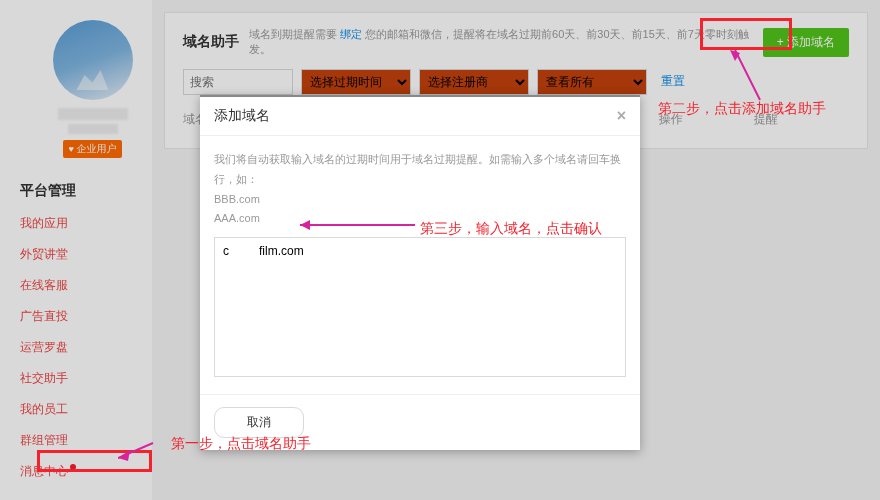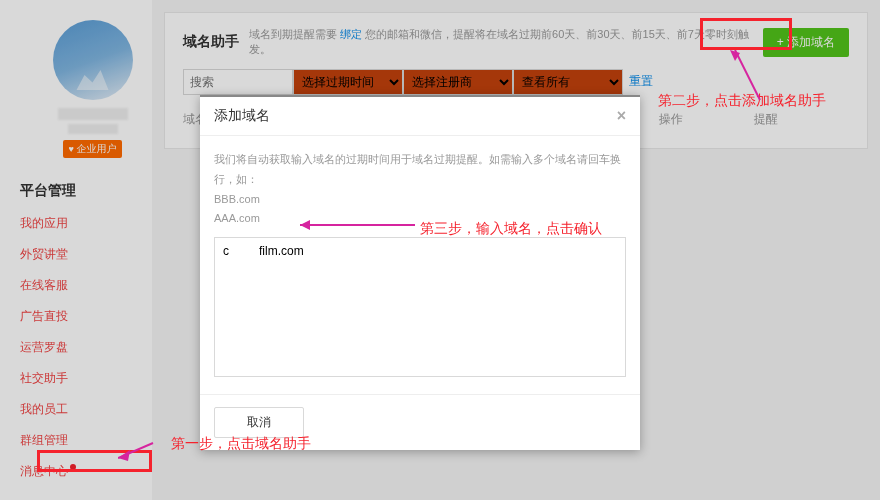--- a/index.html
+++ b/index.html
@@ -17,36 +17,36 @@
 .menu-item { display: block; padding: 7px 20px; font-size: 12px; color: #ef4444; cursor: pointer; position: relative; }
 .menu-item .dot { position: absolute; width: 6px; height: 6px; background: #f5222d; border-radius: 50%; top: 8px; margin-left: 2px; }
 .main { flex: 1; padding: 12px; }
 .panel { background: #fff; border: 1px solid #e8e8e8; padding: 14px 18px; }
 .panel-head { display: flex; align-items: center; margin-bottom: 12px; }
 .panel-title { font-size: 14px; font-weight: bold; color: #333; margin-right: 10px; }
 .panel-desc { font-size: 11px; color: #999; flex: 1; }
 .panel-desc a { color: #108ee9; text-decoration: none; }
 .add-btn { background: #52c41a; color: #fff; border: none; padding: 6px 14px; font-size: 12px; border-radius: 2px; cursor: pointer; }
 .add-btn::before { content: "+ "; }
-.filters { display: flex; margin-bottom: 10px; }
+.filters { display: flex; gap: 8px; margin-bottom: 10px; }
 .filters input[type=text] { width: 110px; border: 1px solid #d9d9d9; padding: 4px 6px; font-size: 12px; }
 .filters select { width: 110px; border: 1px solid #d9d9d9; padding: 4px 4px; font-size: 12px; background: #c2410c; }
 .reset { color: #108ee9; font-size: 12px; cursor: pointer; padding: 4px 6px; }
 .table-head { display: flex; color: #999; font-size: 12px; padding: 6px 0; }
 .th { flex: 1; }
 .overlay { position: absolute; inset: 0; background: rgba(0,0,0,0.15); }
 .modal { position: absolute; top: 95px; left: 200px; width: 440px; background: #fff; box-shadow: 0 2px 10px rgba(0,0,0,0.3); }
 .modal-head { padding: 10px 14px; border-top: 2px solid #888; display: flex; justify-content: space-between; align-items: center; }
 .modal-title { font-size: 14px; color: #333; }
 .close { color: #aaa; font-size: 16px; cursor: pointer; font-weight: bold; }
 .modal-body { padding: 14px; border-top: 1px solid #eee; border-bottom: 1px solid #eee; }
 .modal-desc { font-size: 11px; color: #999; line-height: 1.8; margin-bottom: 8px; }
 .domain-input { width: 100%; height: 140px; border: 1px solid #d9d9d9; padding: 6px 8px; font-size: 12px; resize: none; font-family: inherit; }
 .modal-foot { padding: 12px 14px; display: flex; justify-content: space-between; }
-.btn { width: 90px; padding: 6px 0; font-size: 12px; text-align: center; cursor: pointer; border-radius: 2px; }
+.btn { width: 90px; padding: 6px 0; font-size: 12px; text-align: center; cursor: pointer; border-radius: 10px; }
 .btn-cancel { background: #fff; border: 1px solid #d9d9d9; color: #333; }
 .btn-ok { background: #108ee9; border: 1px solid #108ee9; color: #fff; }
 .anno { position: absolute; pointer-events: none; }
 .anno-text { color: #f5222d; font-size: 14px; }
 .anno-box { border: 3px solid #f5222d; position: absolute; }
 svg.arrow { position: absolute; }
 </style>
 </head>
 <body>
 
@@ -114,21 +114,21 @@
       <div>AAA.com</div>
     </div>
     <textarea class="domain-input" style="">c         film.com</textarea>
   </div>
   <div class="modal-foot">
     <div class="btn btn-cancel">取消</div>
   </div>
 </div>
 
 <div class="anno-box" style="top:18px; left:700px; width:92px; height:32px;"></div>
-<div class="anno anno-text" style="top:92px; left:658px;">第二步，点击添加域名助手</div>
+<div class="anno anno-text" style="top:100px; left:658px;">第二步，点击添加域名助手</div>
 <svg class="arrow" style="top:50px; left:730px;" width="40" height="55">
     <line x1="5" y1="0" x2="30" y2="50" stroke="#d6249f" stroke-width="2"></line>
     <polygon points="0,0 10,3 5,11" fill="#d6249f"></polygon>
   </svg>
 
 <div class="anno anno-text" style="top:220px; left:420px;">第三步，输入域名，点击确认</div>
 <svg class="arrow" style="top:218px; left:300px;" width="120" height="14">
     <line x1="0" y1="7" x2="115" y2="7" stroke="#d6249f" stroke-width="2"></line>
     <polygon points="0,7 10,2 10,12" fill="#d6249f"></polygon>
   </svg>

